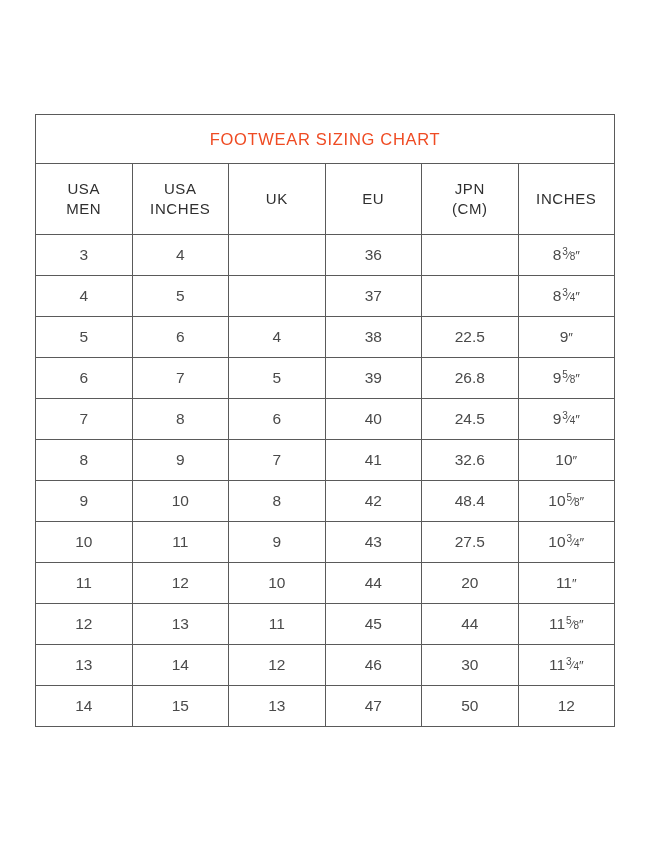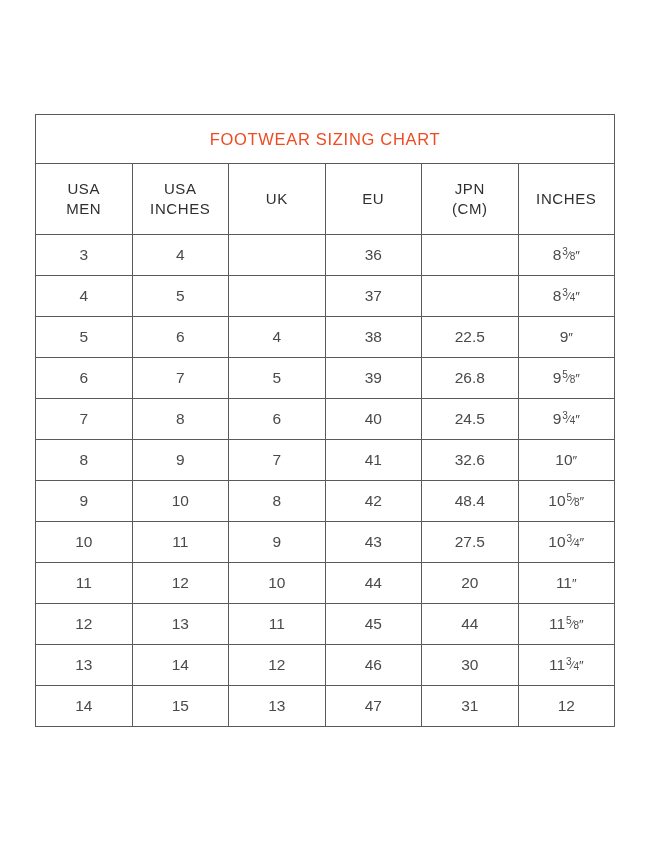--- a/index.html
+++ b/index.html
@@ -199,19 +199,19 @@
             <td class="data-cell">12</td>
             <td class="data-cell">46</td>
             <td class="data-cell">30</td>
             <td class="data-cell"><span>11</span><span class="frac"><sup>3</sup><span class="sl">⁄</span><sub>4</sub></span><span class="inch-mark">″</span></td>
           </tr>
           <tr>
             <td class="data-cell">14</td>
             <td class="data-cell">15</td>
             <td class="data-cell">13</td>
             <td class="data-cell">47</td>
-            <td class="data-cell">31</td>
+            <td class="data-cell">50</td>
             <td class="data-cell"><span>12</span></td>
           </tr>
         </tbody>
     </table>
   </div>
 </div>
 
 </body></html>

